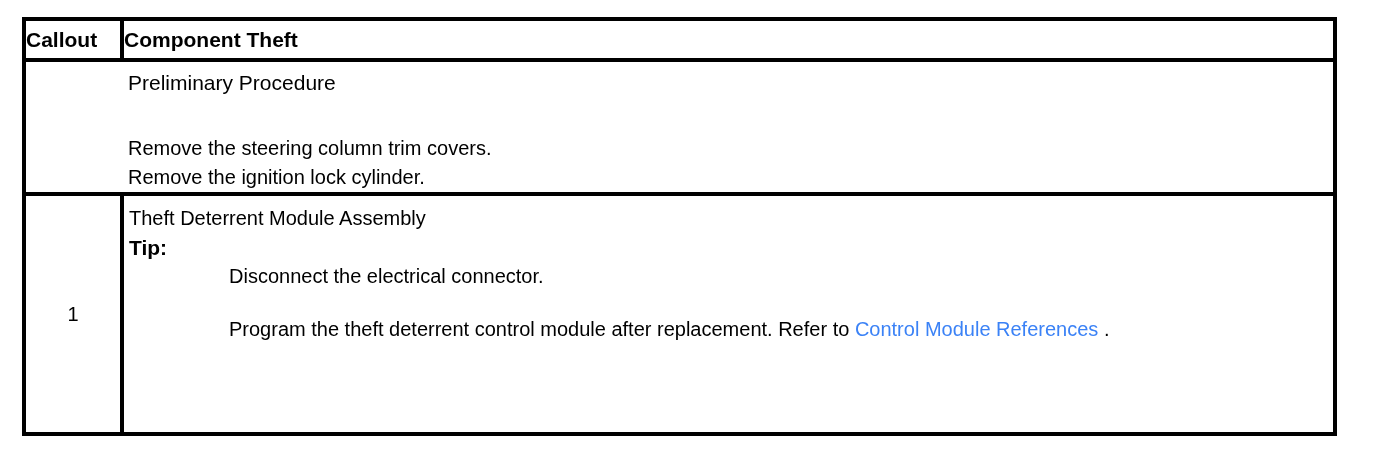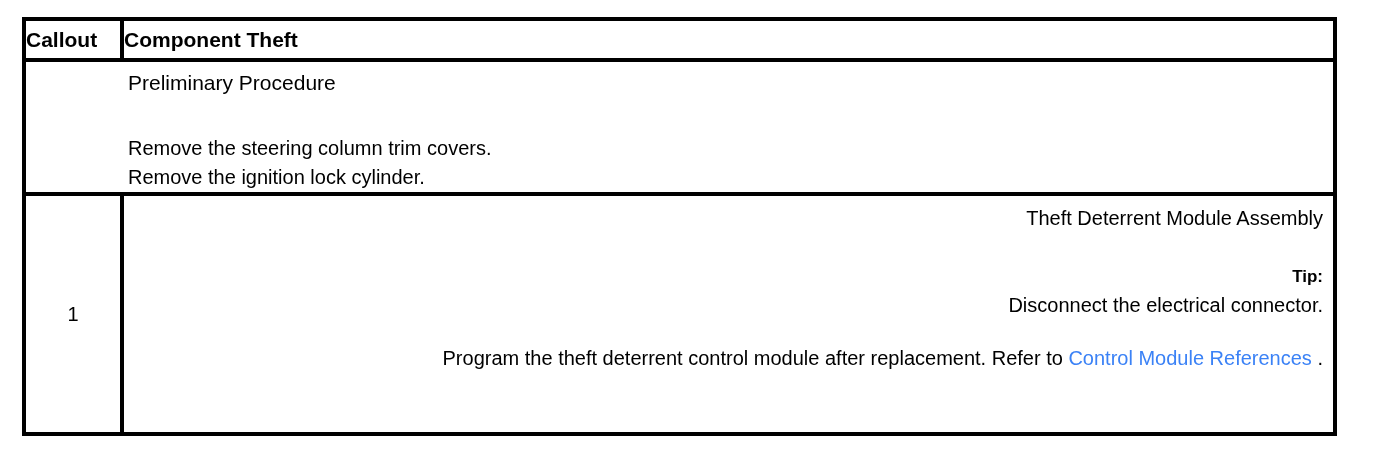--- a/index.html
+++ b/index.html
@@ -55,26 +55,24 @@
   }
   tr.item-row td.callout-cell {
     text-align: center;
     vertical-align: middle;
     font-size: 20px;
   }
   tr.item-row td.component-cell {
     height: 228px;
     vertical-align: top;
     padding: 8px 10px 0 5px;
-    text-align: right;
   }
   .tip-label {
     font-weight: bold;
-    font-size: 17px;
-    margin-top: 29px;
+    font-size: 21px;
   }
   .tip-item {
     padding-left: 100px;
   }
   .tip-item.second {
     margin-top: 24px;
   }
   .plain-link {
     color: #3b82f6;
     text-decoration: none;

